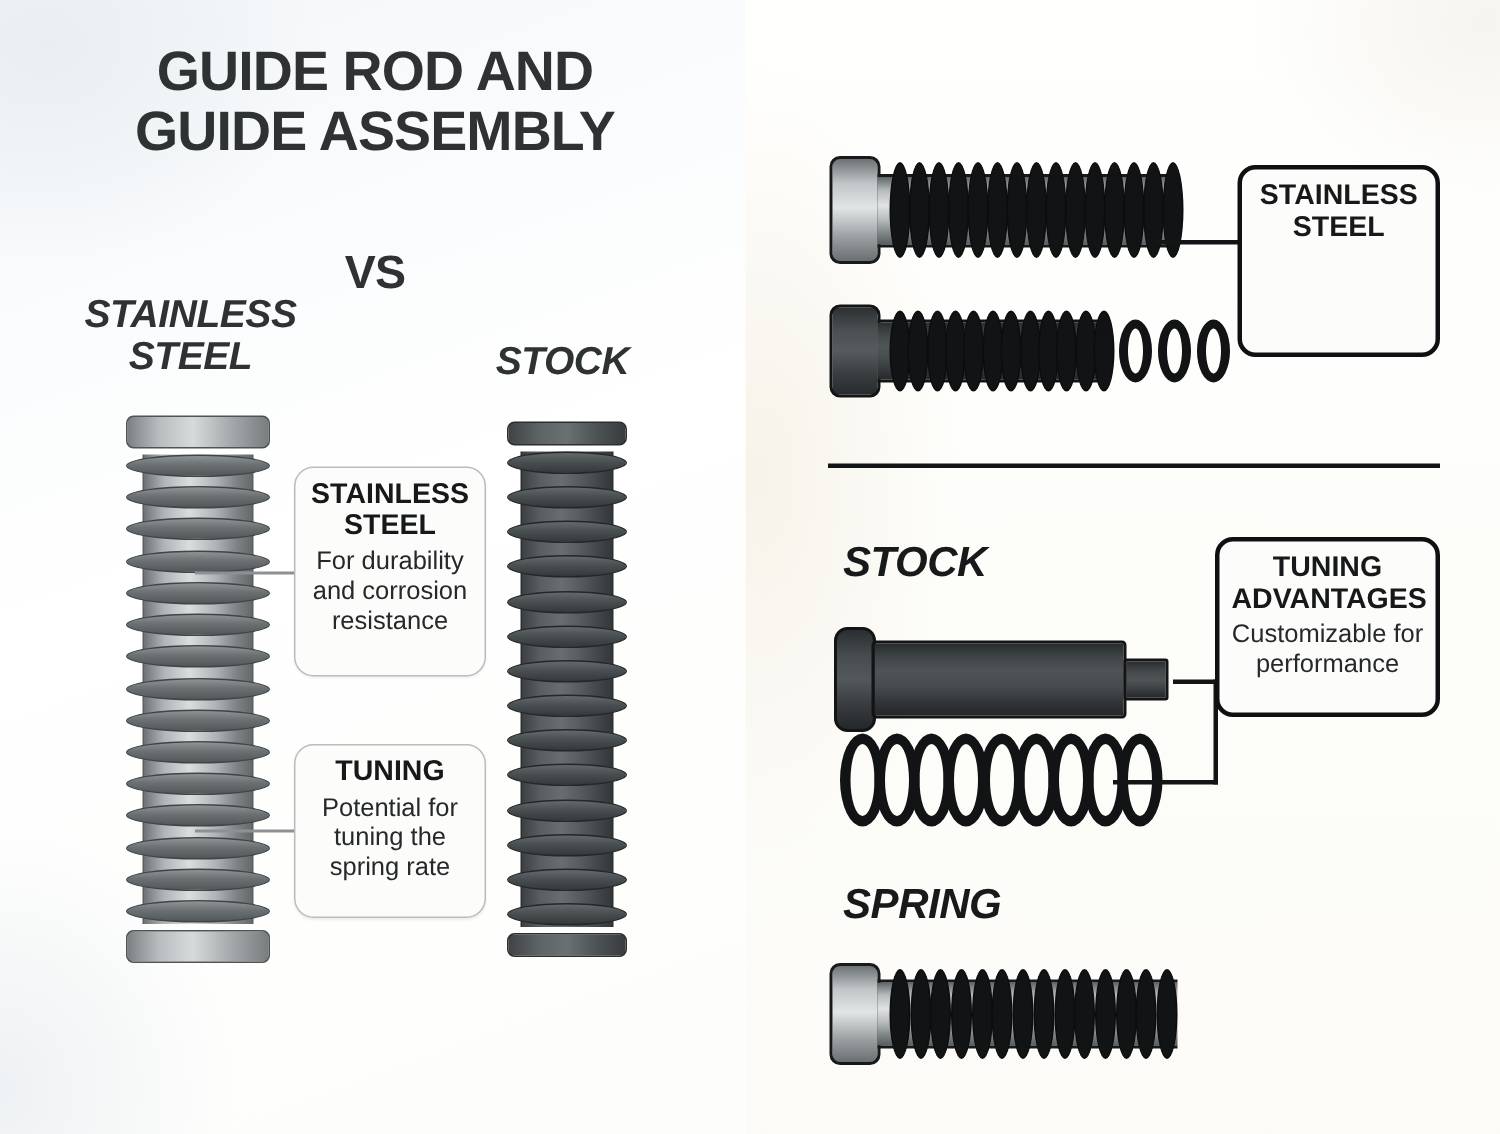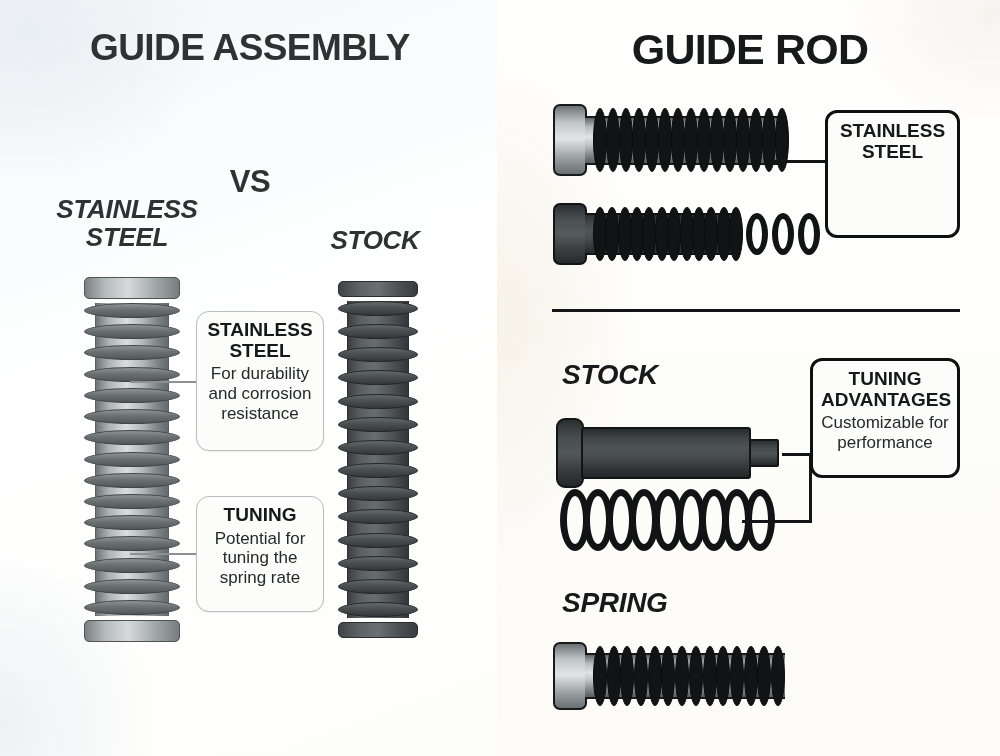--- a/index.html
+++ b/index.html
@@ -289,20 +289,21 @@
 </style>
 </head>
 <body>
 
 <div id="stage">
 
   <div class="panel-left"></div>
   <div class="panel-right"></div>
 
   <div class="title-left">
+    <div>GUIDE ROD AND</div>
     <div>GUIDE ASSEMBLY</div>
   </div>
   <div class="title-vs">VS</div>
 
   <div class="col-label label-ss-left">STAINLESS STEEL</div>
   <div class="col-label label-stock-left">STOCK</div>
 
   <div class="vassy ss" id="v-ss" style="left: 84px; top: 277px; width: 96px; height: 365px;">
       <div class="cap" style="top: 0px; height: 22px;"></div>
       <div class="cap" style="top: 343px; height: 22px;"></div>
@@ -359,21 +360,20 @@
     <div class="c-body">For durability and corrosion resistance</div>
   </div>
 
   <div class="callout soft" id="cal-tun-left">
     <div class="c-head">
       <div>TUNING</div>
     </div>
     <div class="c-body">Potential for tuning the spring rate</div>
   </div>
 
-  <div class="title-right">GUIDE ROD</div>
 
   <div class="hassy h-ss" id="h-ss" style="left: 553px; top: 104px; width: 230px; height: 72px;">
       <div class="hhead" style="width: 34px; height: 72px;"></div>
       <div class="hbody" style="left: 32px; top: 12px; width: 200px; height: 49px;"></div>
       <div class="hcoil hcoil-dark" style="left: 40px; top: 4px; height: 64px;"></div>
       <div class="hcoil hcoil-dark" style="left: 53px; top: 4px; height: 64px;"></div>
       <div class="hcoil hcoil-dark" style="left: 66px; top: 4px; height: 64px;"></div>
       <div class="hcoil hcoil-dark" style="left: 79px; top: 4px; height: 64px;"></div>
       <div class="hcoil hcoil-dark" style="left: 92px; top: 4px; height: 64px;"></div>
       <div class="hcoil hcoil-dark" style="left: 105px; top: 4px; height: 64px;"></div>

